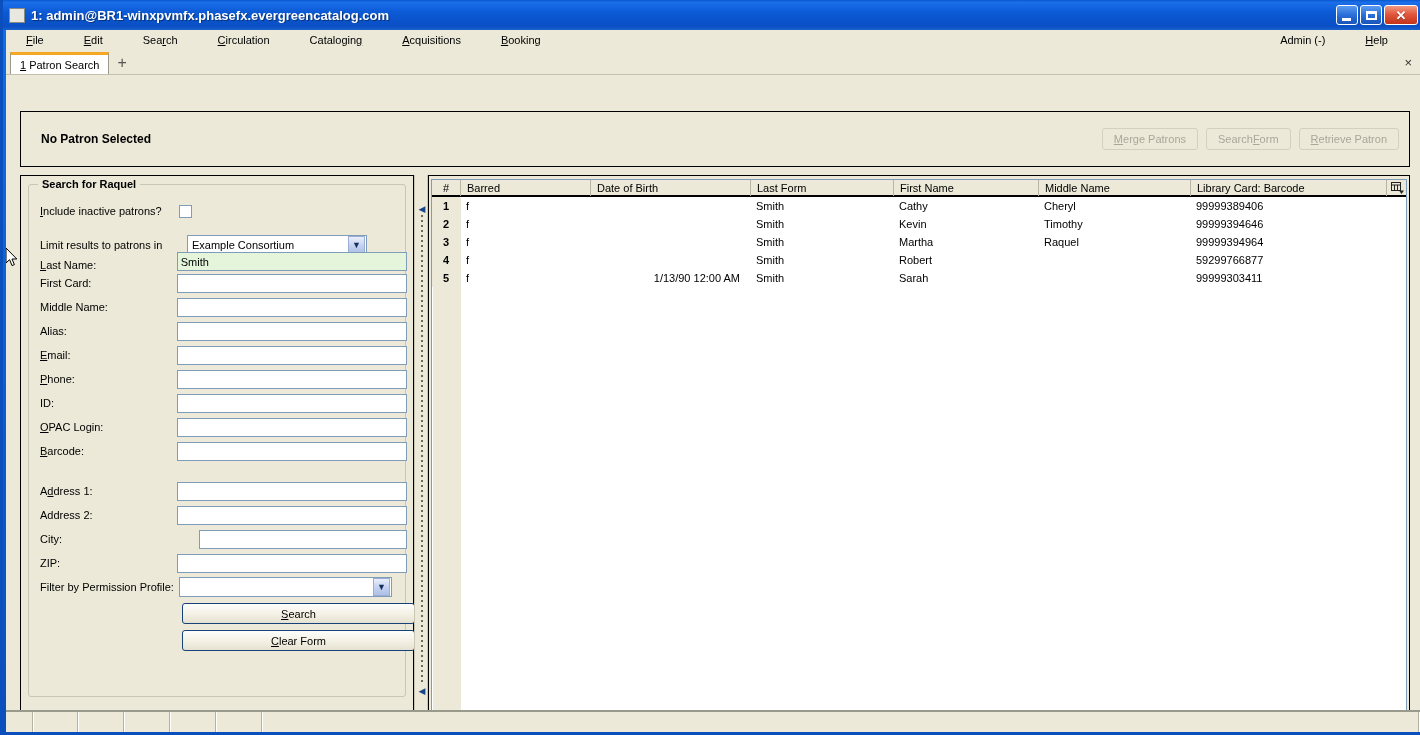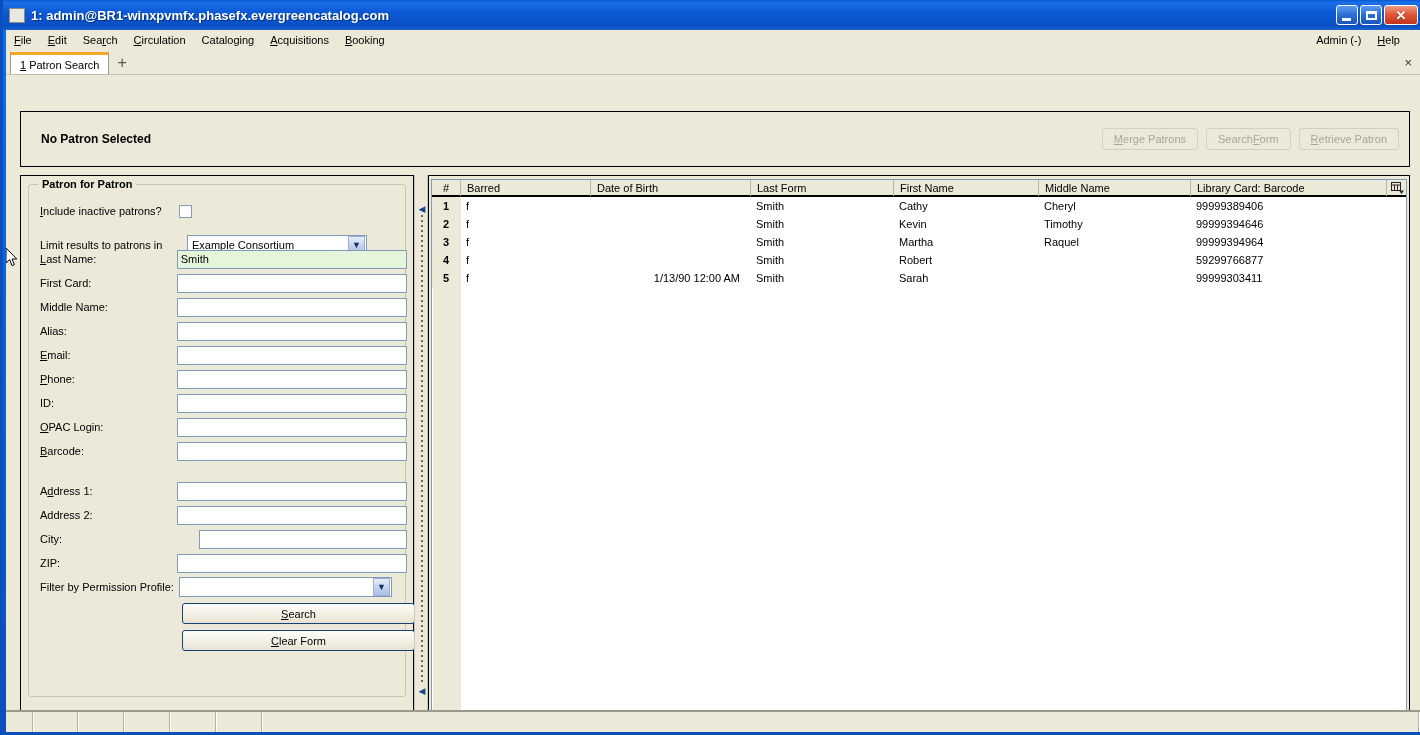--- a/index.html
+++ b/index.html
@@ -84,21 +84,21 @@
 
   
   #menubar {
     position: absolute; left: 0; top: 0;
     width: 1414px; height: 20px;
     background: #ece9d8;
     display: flex; align-items: center;
     font-size: 11px; color: #000;
   }
   .menu-item {
-    padding: 2px 8px;
+    padding: 2px 20px;
     white-space: nowrap;
     cursor: default;
   }
   .menu-right { margin-left: auto; display: flex; align-items: center; }
   .acc { text-decoration: underline; }
 
   
   #tabstrip {
     position: absolute; left: 0; top: 20px;
     width: 1414px; height: 24px;
@@ -414,36 +414,36 @@
         <div id="summary-label">No Patron Selected</div>
         <div id="summary-btns">
           <div class="tbtn"><span class="acc">M</span>erge Patrons</div>
           <div class="tbtn">Search <span class="acc">F</span>orm</div>
           <div class="tbtn"><span class="acc">R</span>etrieve Patron</div>
         </div>
       </div>
 
       <div id="left-panel">
         <div id="groupbox">
-          <div id="gb-title">Patron for Patron</div>
+          <div id="gb-title">Search for Raquel</div>
 
           <div class="frow" style="top:14px;">
             <div class="flabel"><span class="acc">I</span>nclude inactive patrons?</div>
             <div class="fcheck"></div>
           </div>
 
           <div class="frow" style="top:48px;gap:8px;">
             <div class="flabel">Limit results to patrons in</div>
             <div class="fselect">
               <span class="sel-text">Example Consortium</span>
               <span class="sel-arrow">▼</span>
             </div>
           </div>
 
-          <div class="frow" style="top:62px;">
+          <div class="frow" style="top:62px;align-items:flex-end;">
             <div class="flabel"><span class="acc">L</span>ast Name:</div>
             <input class="finput focused" type="text" value="Smith" style="">
           </div>
 
           <div class="frow" style="top:86px;">
             <div class="flabel">First Card:</div>
             <input class="finput" type="text" value="" style="">
           </div>
 
           <div class="frow" style="top:110px;">

